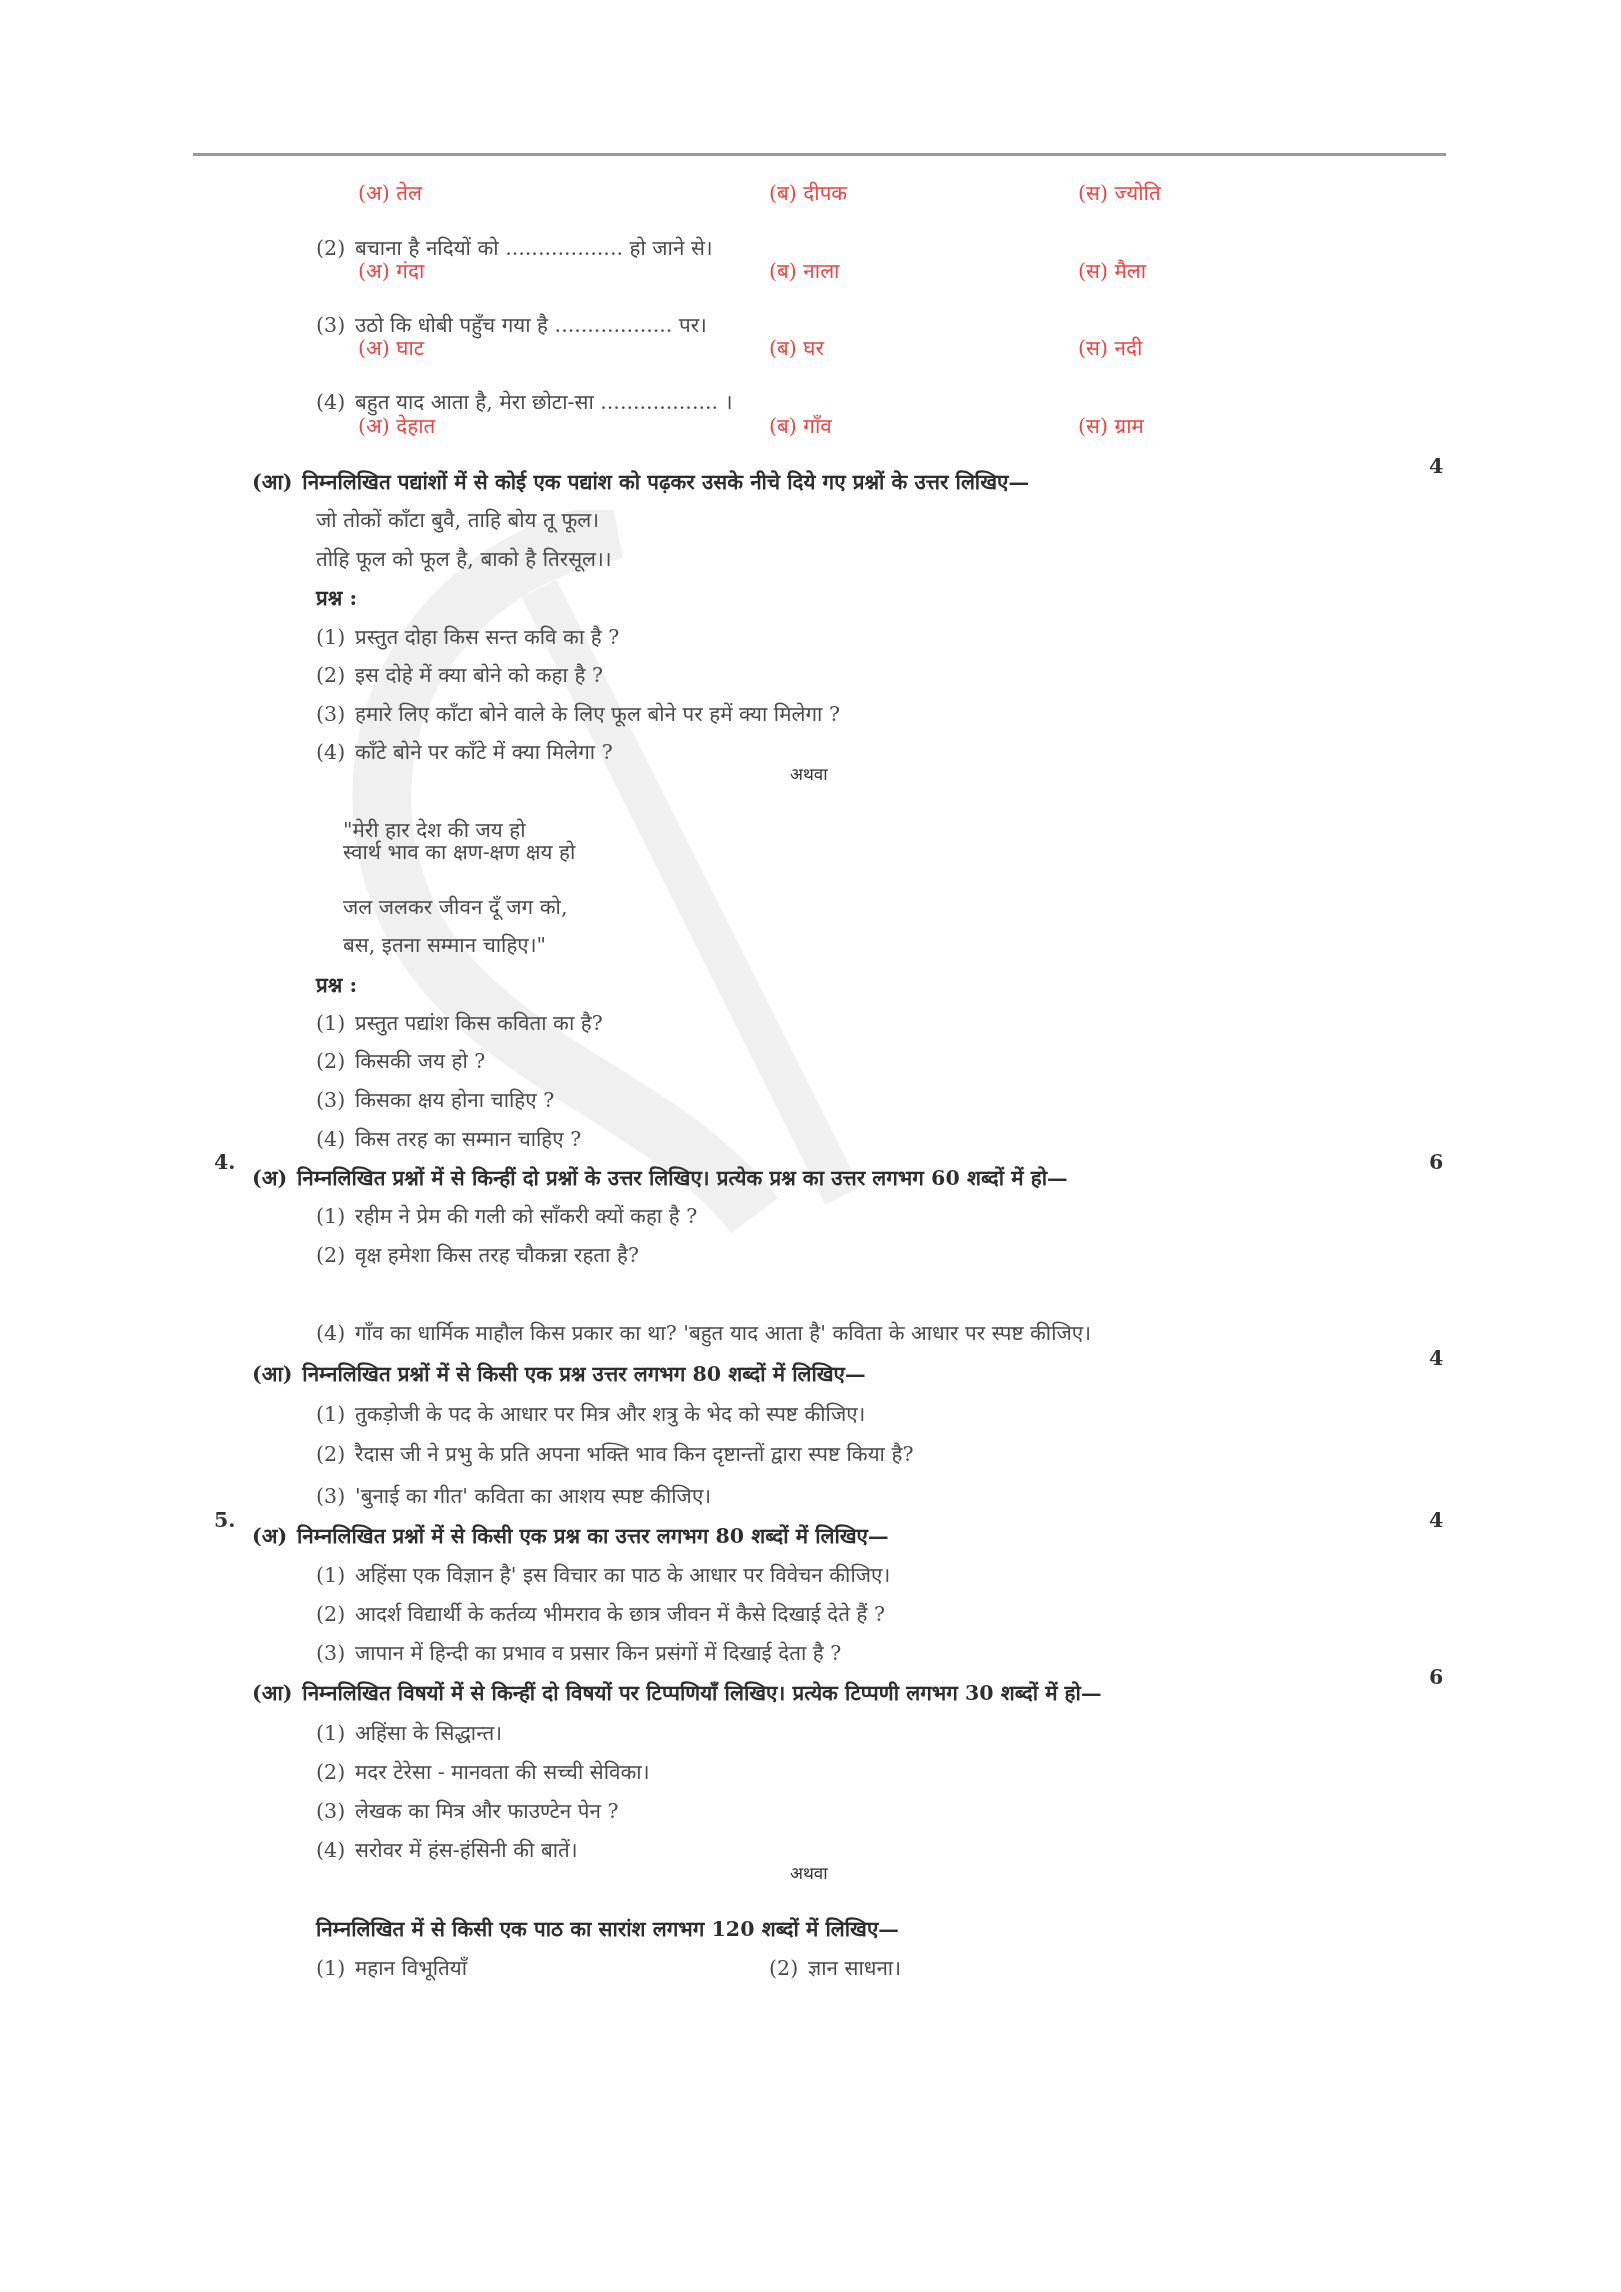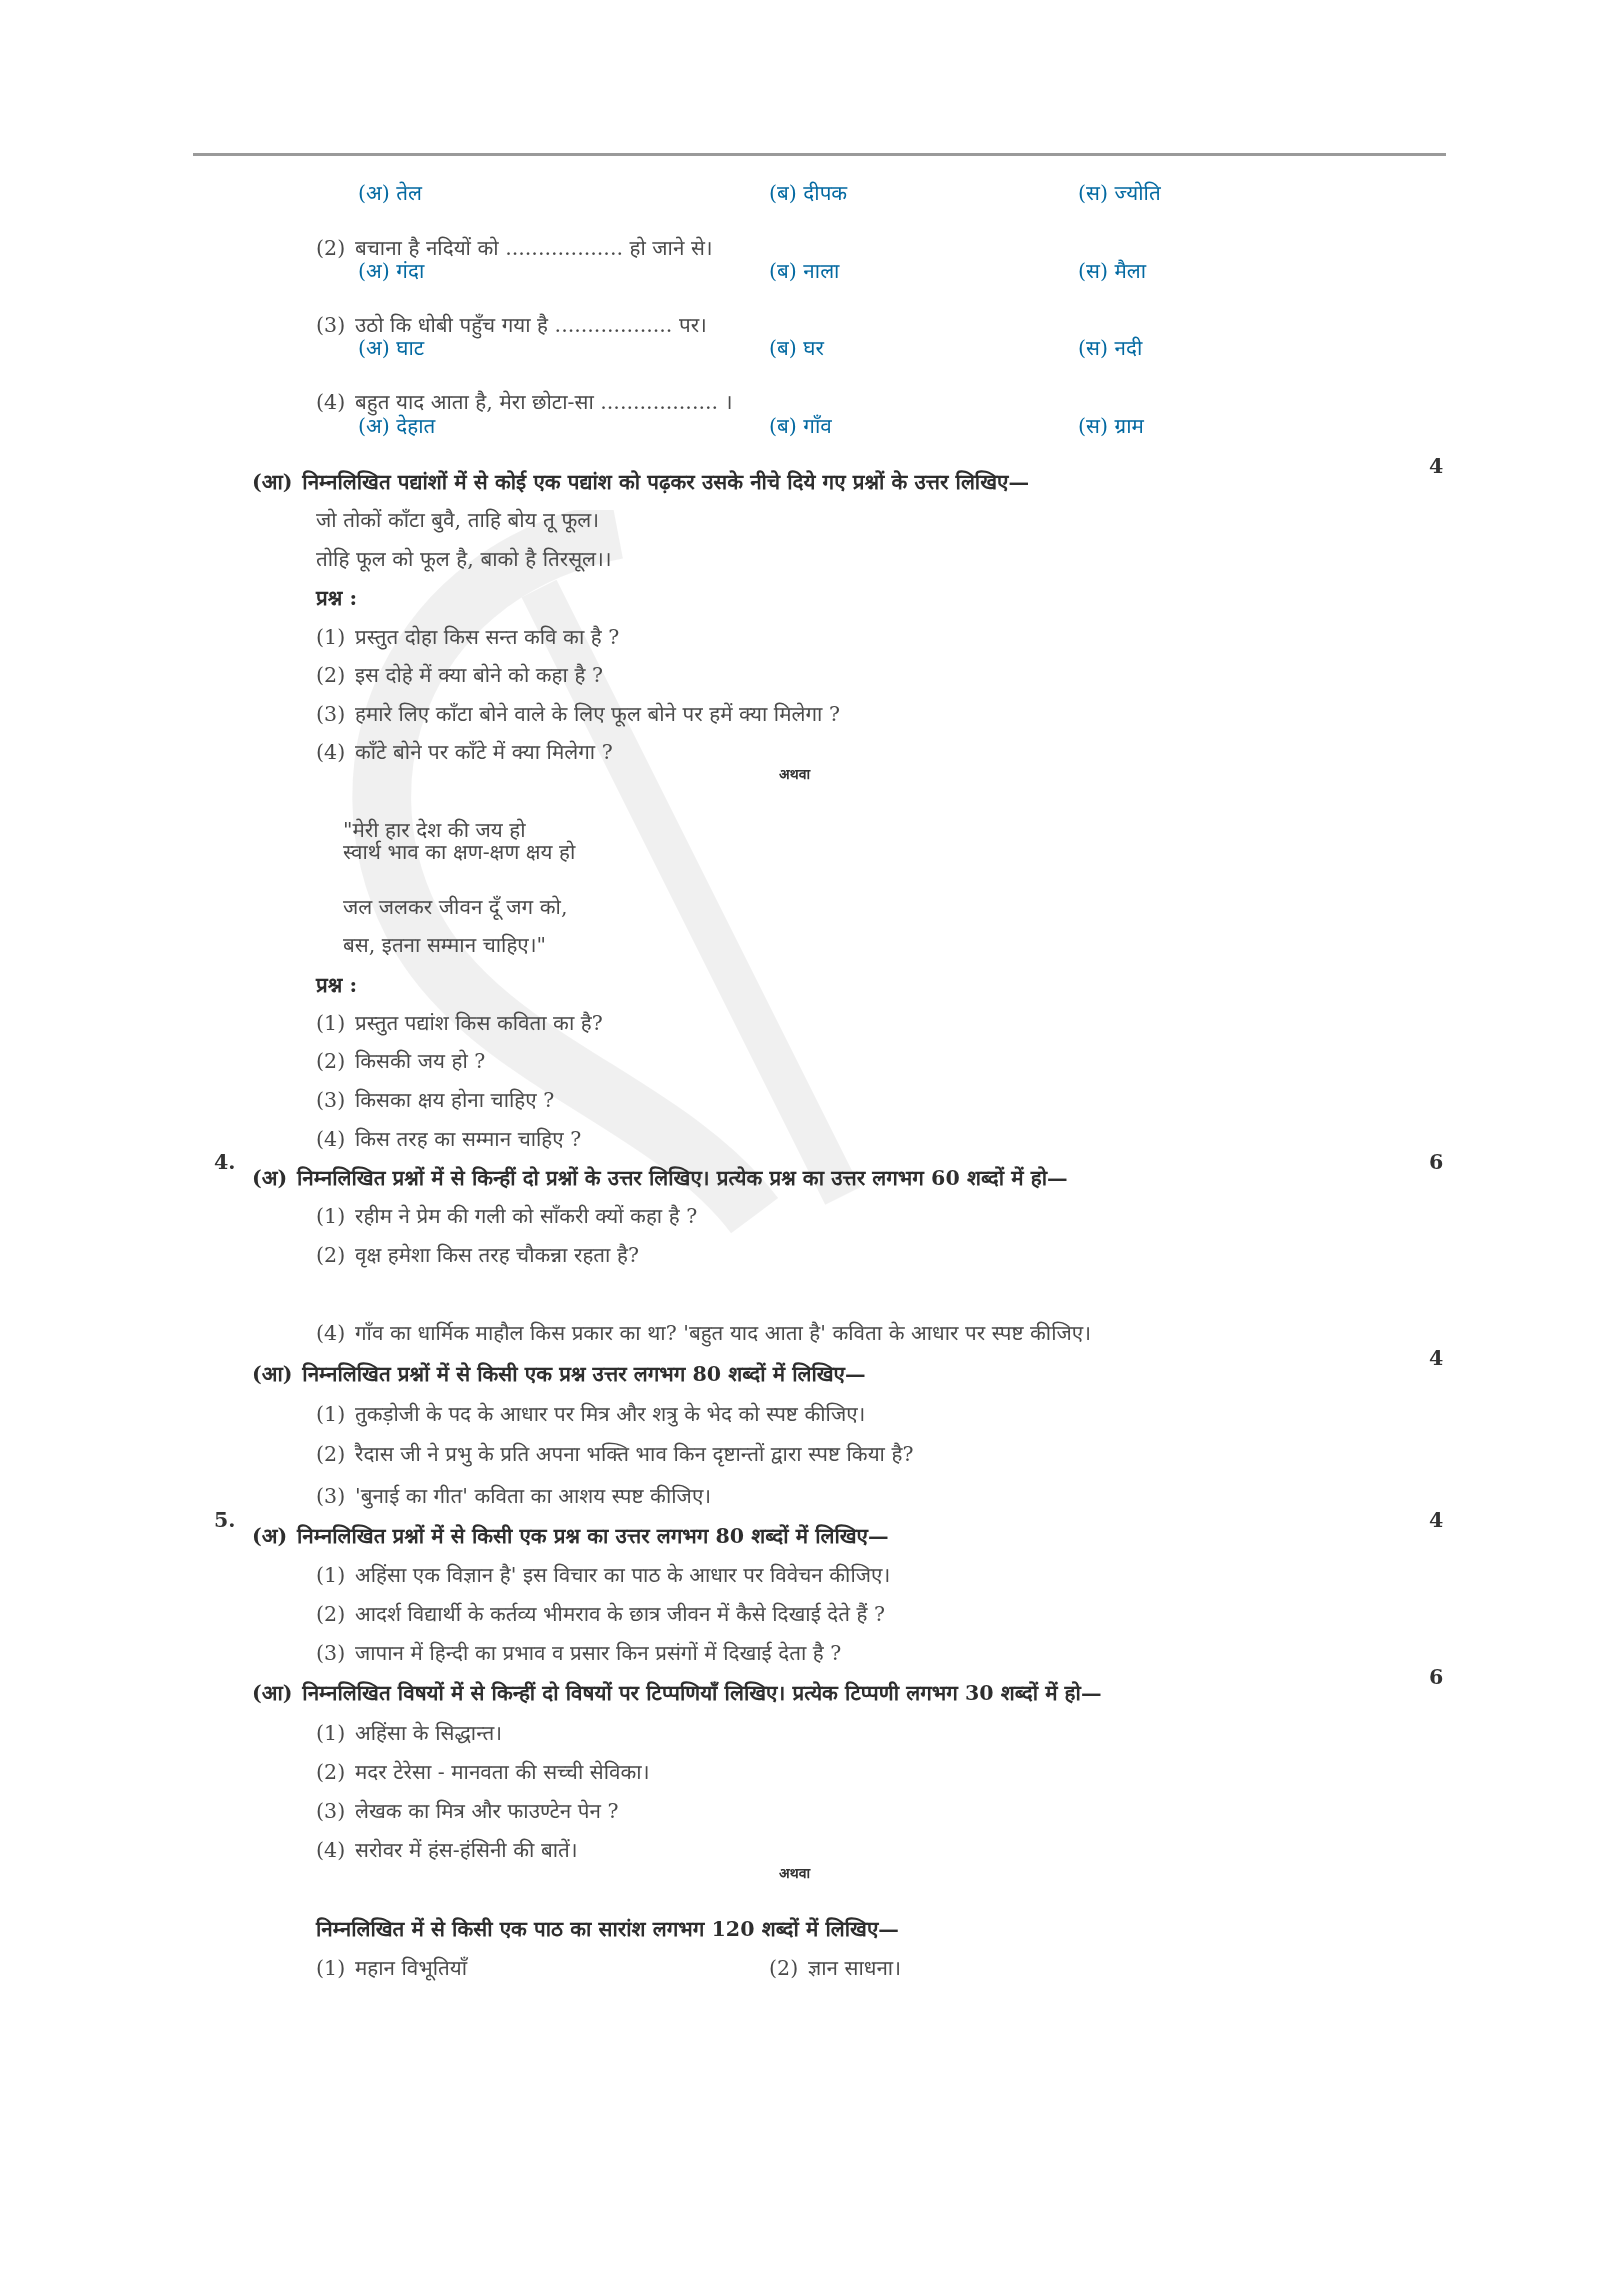--- a/index.html
+++ b/index.html
@@ -16,22 +16,22 @@
     }
     .line {
       position: absolute; white-space: nowrap; font-size: 20.6px; line-height: 29px;
       color: #4a4a4a;
       margin-top: 16px;
     }
     .bold { font-weight: bold; color: #2e2e2e; }
     .mark { position: absolute; left: 1429px; font-size: 20.6px; line-height: 29px; font-weight: bold; color: #333; }
     .qnum { position: absolute; font-size: 20.6px; line-height: 29px; font-weight: bold; color: #333; }
     .num { display: inline-block; margin-right: 9.8px; }
-    .opt { position: absolute; font-size: 20.6px; line-height: 29px; color: #0369a1; white-space: nowrap; }
-    .center { position: absolute; font-size: 14px; line-height: 29px; font-weight: bold; color: #333; }
+    .opt { position: absolute; font-size: 20.6px; line-height: 29px; color: #ef4444; white-space: nowrap; }
+    .center { position: absolute; font-size: 17px; line-height: 29px; font-weight: normal; color: #333; margin-left: 11px; }
     .sub { display: inline-block; margin-right: 9.8px; }
   </style>
 </head>
 <body>
 
 <div class="page">
   <div class="rule"></div>
 
   <svg class="watermark" viewBox="0 0 700 760">
     <path d="M330 20 C 120 60, 40 260, 120 420 C 190 560, 380 600, 470 720" stroke="#777" stroke-width="60" fill="none"></path>

